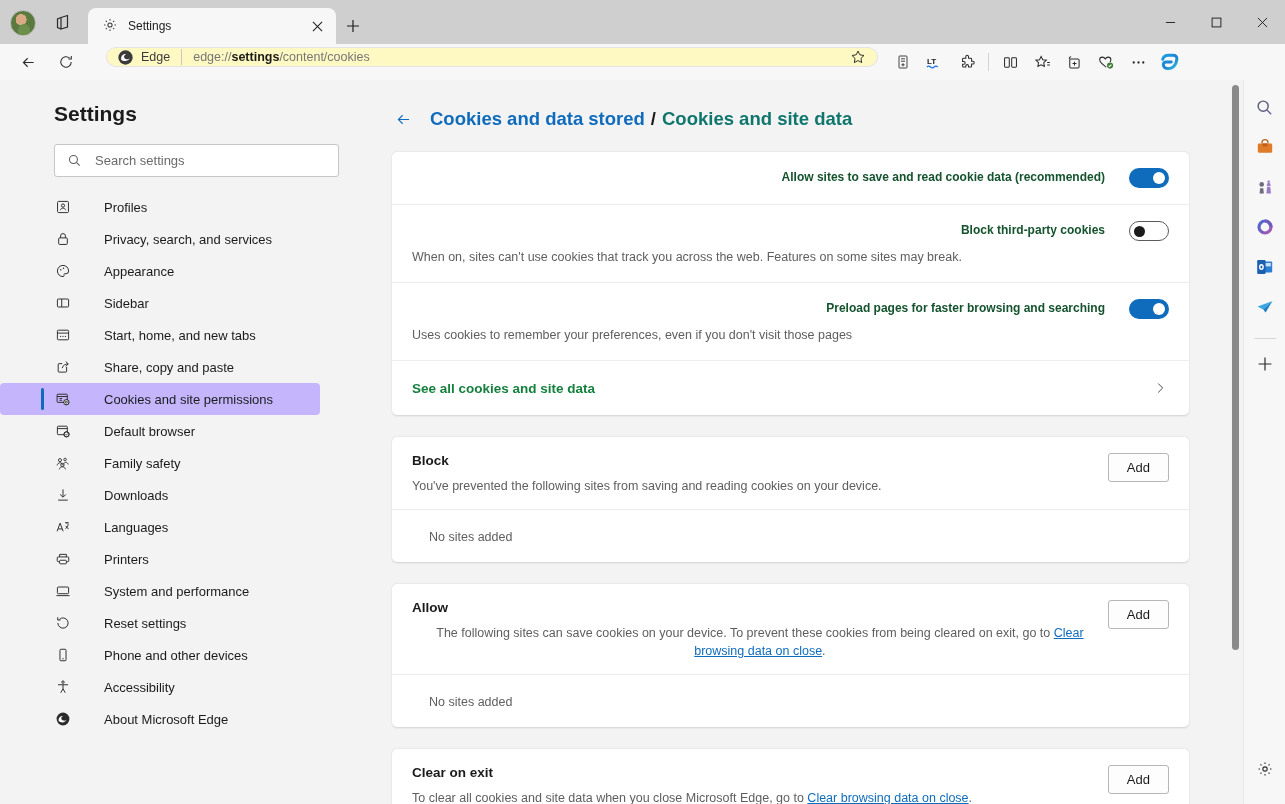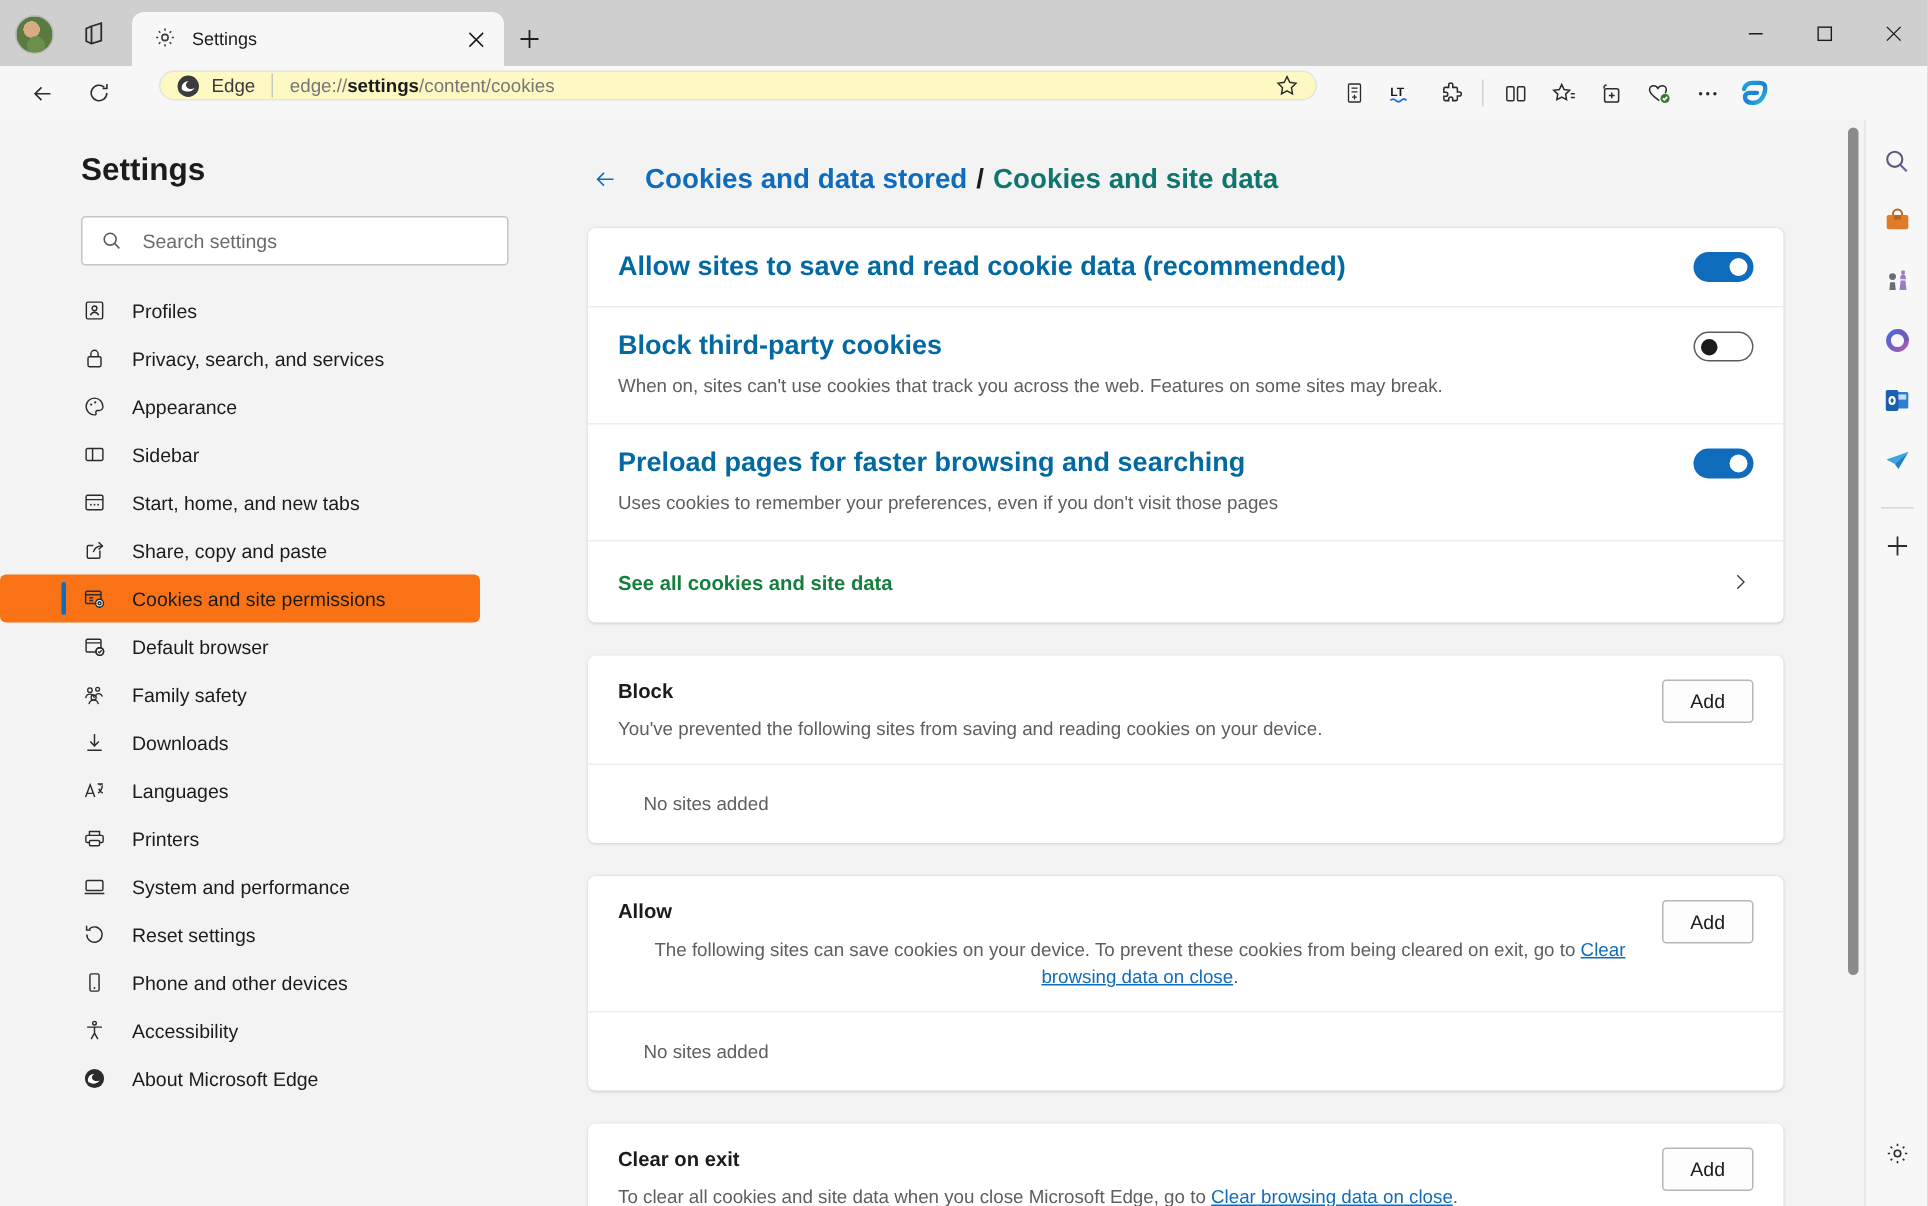--- a/index.html
+++ b/index.html
@@ -95,47 +95,47 @@
   }
   .search-box .sicon { width:16px;height:16px;color:#5b5b5b;flex:none;display:flex;align-items:center;}
   .search-box input {
     border:none; outline:none; background:transparent; font-size:13px; color:#1b1b1b;
     margin-left: 12px; width: 200px; font-family:"Liberation Sans", sans-serif;
   }
   .search-box input::placeholder { color:#6a6a6a; }
   .nav-list { margin-top: 14px; }
   .nav-item {
     height: 32px; display: flex; align-items: center; position: relative;
-    padding-left: 54px; color: #1b1b1b; font-size: 13px; margin-bottom: 0;
+    padding-left: 54px; color: #1b1b1b; font-size: 13px; margin-bottom: 0; gap: 16px;
   }
   .nav-item + .nav-item { margin-top: 0; }
   .nav-item .ni-icon { width: 18px; height:18px; flex:none; display:flex; align-items:center; justify-content:center; color:#2b2b2b; }
   .nav-item .ni-label { margin-left: 16px; white-space: nowrap; }
-  .nav-item.active { background: #f97316; border-radius: 4px; margin-right: 26px; }
+  .nav-item.active { background: #c4b5fd; border-radius: 4px; margin-right: 26px; }
   .nav-item.active::before {
     content:""; position:absolute; left:41px; top:5px; width:3px; height:22px;
     background:#0f6cbd; border-radius:2px;
   }
   .nav-item.active .ni-label { font-weight: 400; }
 
   
   .content { flex:1; height: 724px; position: relative; overflow: hidden; }
   .content-inner { padding: 28px 54px 0 46px; }
   .breadcrumb { display:flex; align-items:center; margin-bottom: 22px; }
   .bc-back { width:22px;height:22px;display:flex;align-items:center;justify-content:center;color:#0f6cbd;flex:none;}
   .bc-link { font-size: 18.5px; color:#0f6cbd; margin-left: 16px; font-weight: 600; }
   .bc-sep { font-size: 18.5px; color:#1b1b1b; margin: 0 6px; font-weight:600;}
   .bc-current { font-size: 18.5px; color:#0f766e; font-weight: 600; }
 
   .card { background:#fff; border-radius:5px; box-shadow: 0 0.5px 2px rgba(0,0,0,0.14); margin-bottom: 22px; }
   .row { padding: 0 20px; position: relative; }
   .row + .row { border-top: 1px solid #ededed; }
   .row-inner { display:flex; align-items:flex-start; justify-content:space-between; padding: 16px 0; }
   .row-text { flex:1; padding-right: 24px; }
-  .row-title { font-size: 18px; color:#0369a1; font-weight:600; line-height:18px; }
+  .row-title { font-size: 12px; color:#14532d; font-weight:600; line-height:18px;text-align:right; }
   .row-desc { font-size: 12.5px; color:#5e5e5e; margin-top: 10px; line-height:17px; }
 
   .toggle { width:40px; height:20px; border-radius:10px; position:relative; flex:none; margin-top:0px; }
   .toggle.on { background:#0f6cbd; }
   .toggle.off { background:#fff; border:1px solid #5b5b5b; }
   .toggle .knob { position:absolute; border-radius:50%; }
   .toggle.on .knob { width:12px;height:12px;background:#fff;right:4px;top:4px; }
   .toggle.off .knob { width:11px;height:11px;background:#1b1b1b;left:4px;top:3.5px; }
 
   .rowlink { display:flex; align-items:center; justify-content:space-between; padding: 18px 0; }

